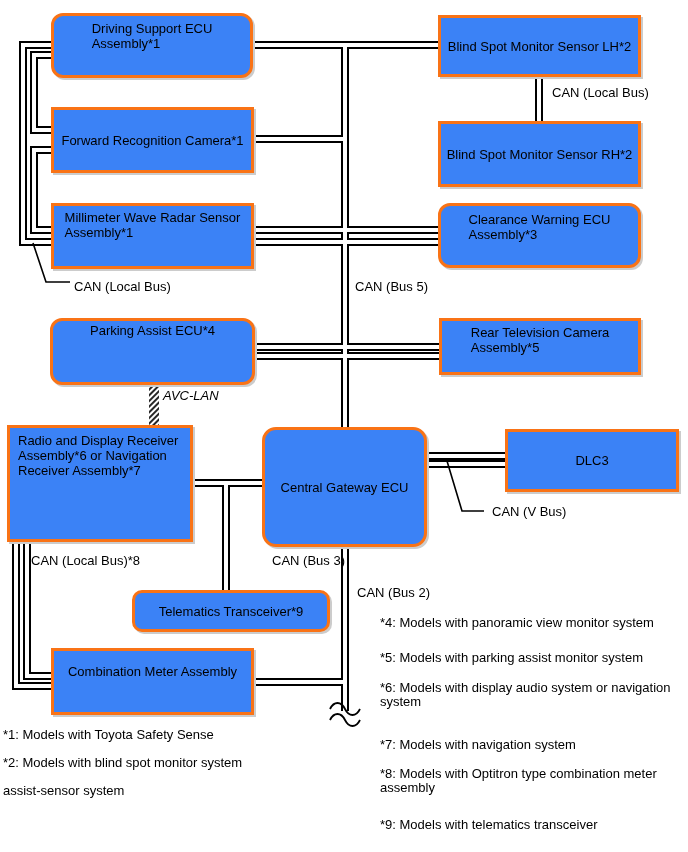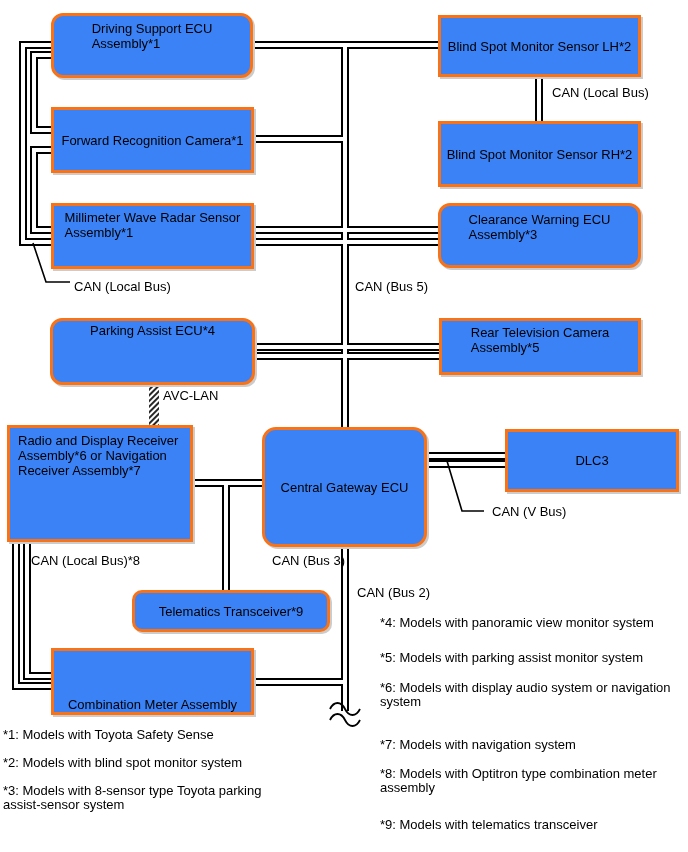--- a/index.html
+++ b/index.html
@@ -148,41 +148,40 @@
   </div>
 
   <div class="node vcenter" style="left:505px;top:429px;width:174px;height:63px;">
     <div class="txt">DLC3</div>
   </div>
 
   <div class="node vcenter r10" style="left:132px;top:590px;width:198px;height:42px;">
     <div class="txt">Telematics Transceiver*9</div>
   </div>
 
-  <div class="node" style="left:51px;top:648px;width:203px;height:67px;padding-top:28px;align-items:flex-end;">
+  <div class="node" style="left:51px;top:648px;width:203px;height:67px;padding-top:13px;">
     <div class="txt">Combination Meter Assembly</div>
   </div>
 
   <div class="label" style="left:74px;top:280px;">CAN (Local Bus)</div>
   <div class="label" style="left:552px;top:86px;">CAN (Local Bus)</div>
   <div class="label" style="left:355px;top:280px;">CAN (Bus 5)</div>
-  <div class="label" style="left:163px;top:389px;">AVC-LAN</div>
+  <div class="label" style="left:163px;top:389px;font-style:italic;">AVC-LAN</div>
   <div class="label" style="left:492px;top:505px;">CAN (V Bus)</div>
   <div class="label" style="left:31px;top:554px;">CAN (Local Bus)*8</div>
   <div class="label" style="left:236px;top:554px;margin-left:36px;">CAN (Bus 3)</div>
   <div class="label" style="left:357px;top:586px;">CAN (Bus 2)</div>
 
   <div class="fn" style="left:3px;top:728px;">
     <div>*1: Models with Toyota Safety Sense</div>
   </div>
   <div class="fn" style="left:3px;top:756px;">
     <div>*2: Models with blind spot monitor system</div>
   </div>
   <div class="fn" style="left:3px;top:784px;">
-    <div>*3: Models with 8-sensor type Toyota parking</div>
     <div>assist-sensor system</div>
   </div>
 
   <div class="fn" style="left:380px;top:616px;">
     <div>*4: Models with panoramic view monitor system</div>
   </div>
   <div class="fn" style="left:380px;top:651px;">
     <div>*5: Models with parking assist monitor system</div>
   </div>
   <div class="fn" style="left:380px;top:681px;">

